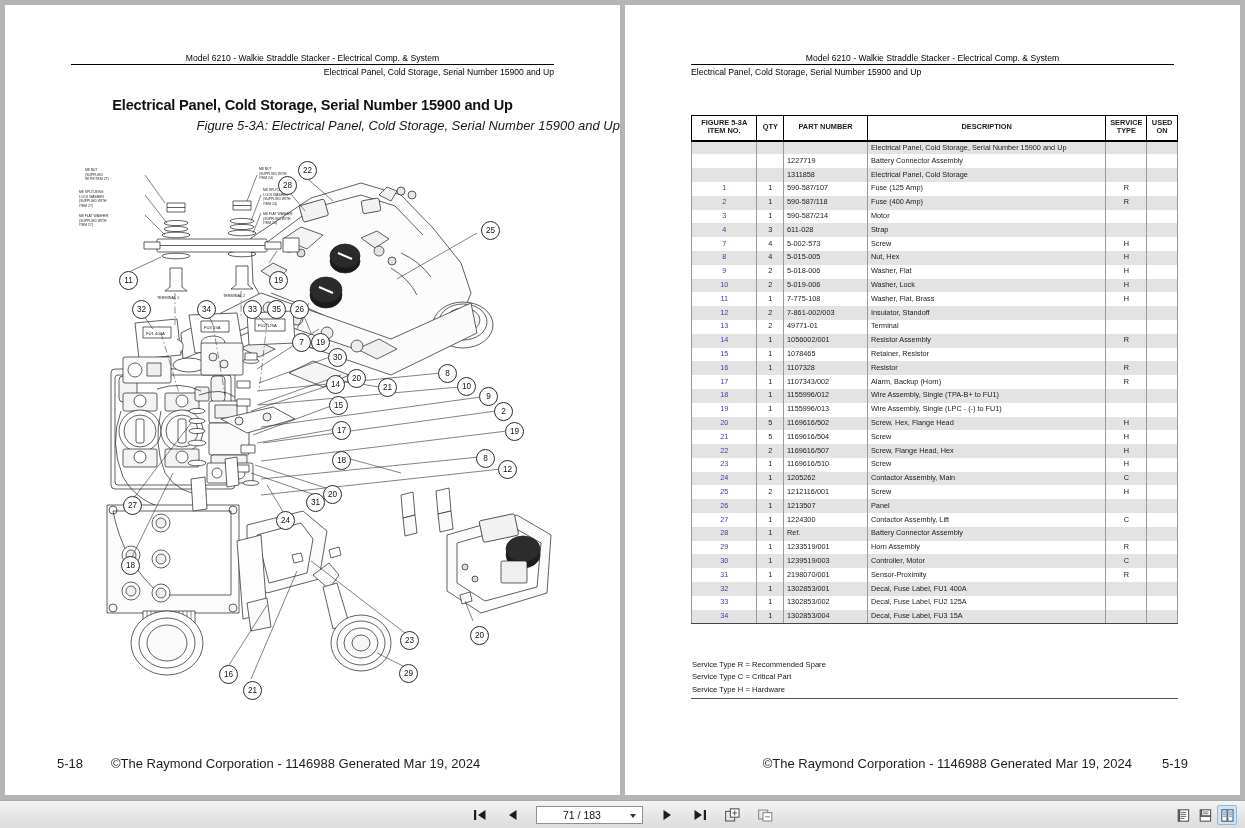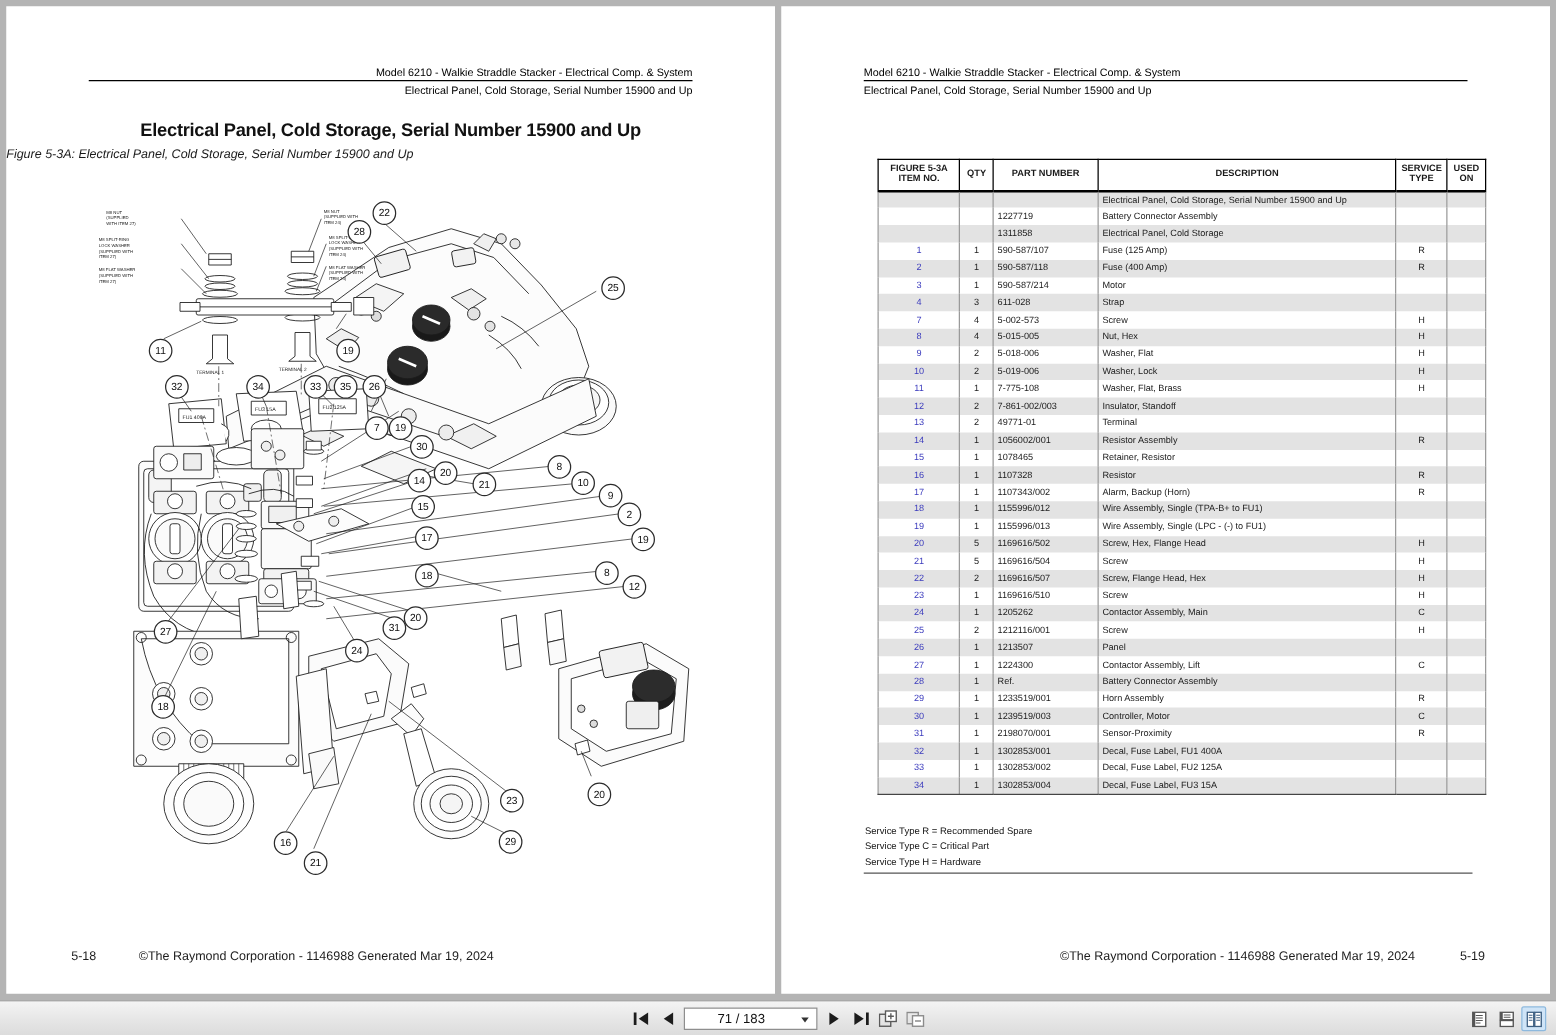--- a/index.html
+++ b/index.html
@@ -27,21 +27,21 @@
     position: relative;
     background: #ffffff;
     width: 615px;
     height: 790px;
     margin-top: 5px;
     overflow: hidden;
   }
   .page.left  { margin-left: 5px; }
   .page.right { margin-right: 5px; }
   .head-block { position: absolute; }
-  .head-line1 { font-size: 8.6px; padding-bottom: 1px; }
+  .head-line1 { font-size: 8.6px; padding-bottom: 1px; text-align: center; }
   .head-line2 { font-size: 8.6px; padding-top: 2px; }
   .hr-thin { border-top: 1px solid #000; width: 100%; }
 
   
   .left .head-block { left: 66px; right: 66px; top: 48px; text-align: right; }
 
   
   .right .head-block { left: 66px; right: 66px; top: 48px; text-align: left; }
 
   .page-title {
@@ -51,32 +51,32 @@
     text-align: center;
     font-size: 14.6px;
     font-weight: bold;
     color: #111;
     letter-spacing: -0.2px;
   }
   .fig-caption {
     position: absolute;
     left: 0; right: 0;
     top: 113px;
-    text-align: left;
-    font-size: 10px;
+    text-align: right;
+    font-size: 13px;
     font-style: italic;
     color: #1a1a1a;
   }
 
   
   .pg-foot {
     position: absolute;
     bottom: 24px;
     left: 52px; right: 52px;
-    font-size: 10px;
+    font-size: 13px;
     color: #1d1d1d;
     display: flex;
   }
   .left .pg-foot { justify-content: flex-start; }
   .left .foot-num { width: 52px; }
   .right .pg-foot { justify-content: flex-end; }
   .right .foot-num { width: 56px; text-align: right; }
   .foot-copy { flex: 0 0 auto; }
   .left .foot-copy { margin-left: 2px; }
 
@@ -94,23 +94,22 @@
   
   table.parts {
     position: absolute;
     left: 697px; top: 0;
     border-collapse: collapse;
     font-size: 7.3px;
     color: #1a1a1a;
   }
   .tbl-wrap {
     position: absolute;
-    left: 66px; top: 122px;
+    left: 66px; top: 110px;
     width: 516px;
-    margin-left: 11px;
   }
   table.parts {
     position: static;
     width: 487px;
     table-layout: fixed;
   }
   table.parts th {
     border: 1px solid #000;
     border-bottom: 2px solid #000;
     font-size: 7.4px;
@@ -163,21 +162,21 @@
   .toolbar {
     position: absolute;
     left: 0; bottom: 0;
     width: 1245px; height: 28px;
     background: linear-gradient(180deg,#f4f4f4 0%,#e6e6e6 55%,#dcdcdc 100%);
     border-top: 1px solid #a9a9a9;
     display: flex;
     align-items: center;
     justify-content: center;
   }
-  .tb-center { display: flex; align-items: center; gap: 3px; }
+  .tb-center { display: flex; align-items: center; gap: 14px; }
   .tb-btn {
     width: 19px; height: 19px;
     display: flex; align-items: center; justify-content: center;
     background: transparent;
     border: 1px solid transparent;
     border-radius: 2px;
     cursor: pointer;
     color: #222;
   }
   .pagebox {

